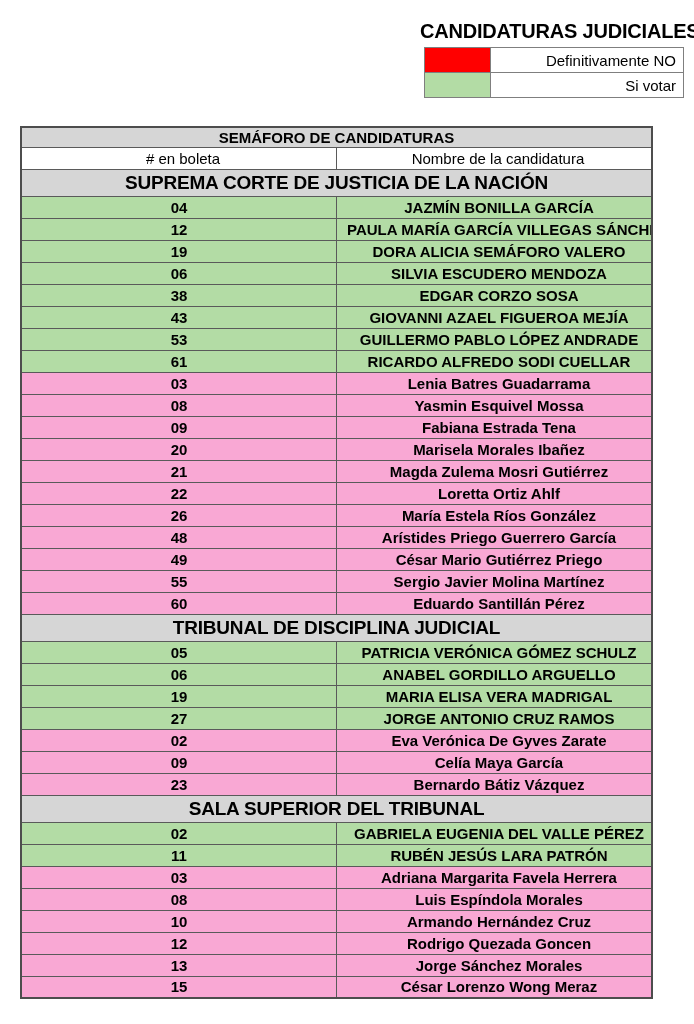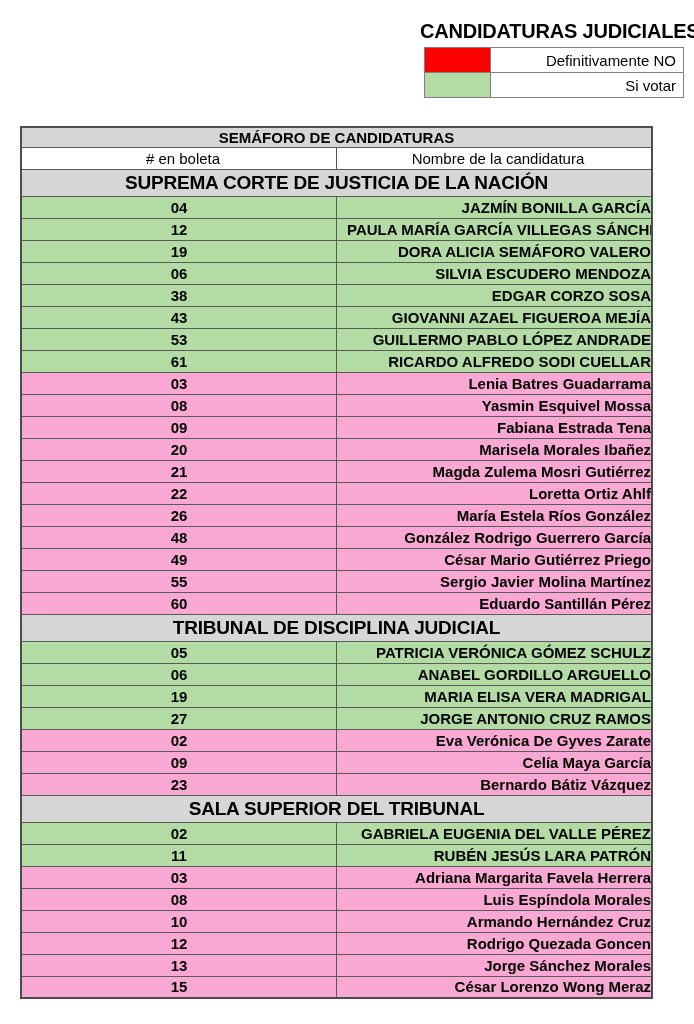--- a/index.html
+++ b/index.html
@@ -79,21 +79,21 @@
   tr.section-row td {
     background: #d6d6d6;
     height: 27px;
     font-size: 19px;
     font-weight: bold;
     text-align: center;
     letter-spacing: -0.2px;
   }
   tr.candidate-row td { height: 22px; font-size: 15px; font-weight: bold; }
   tr.candidate-row td.num { text-align: center; }
-  tr.candidate-row td.name { text-align: right; padding-left: 10px; }
+  tr.candidate-row td.name { text-align: center; padding-left: 10px; }
   tr.green td { background: #b3dca5; }
   tr.red td { background: #f9a8d4; }
 </style>
 </head>
 <body>
 
 <div class="legend">
   <div class="legend-title">CANDIDATURAS JUDICIALES</div>
   <table class="legend-table">
     <tbody>
@@ -178,21 +178,21 @@
       <tr class="candidate-row red">
         <td class="num">22</td>
         <td class="name">Loretta Ortiz Ahlf</td>
       </tr>
       <tr class="candidate-row red">
         <td class="num">26</td>
         <td class="name">María Estela Ríos González</td>
       </tr>
       <tr class="candidate-row red">
         <td class="num">48</td>
-        <td class="name">González Rodrigo Guerrero García</td>
+        <td class="name">Arístides Priego Guerrero García</td>
       </tr>
       <tr class="candidate-row red">
         <td class="num">49</td>
         <td class="name">César Mario Gutiérrez Priego</td>
       </tr>
       <tr class="candidate-row red">
         <td class="num">55</td>
         <td class="name">Sergio Javier Molina Martínez</td>
       </tr>
       <tr class="candidate-row red">

